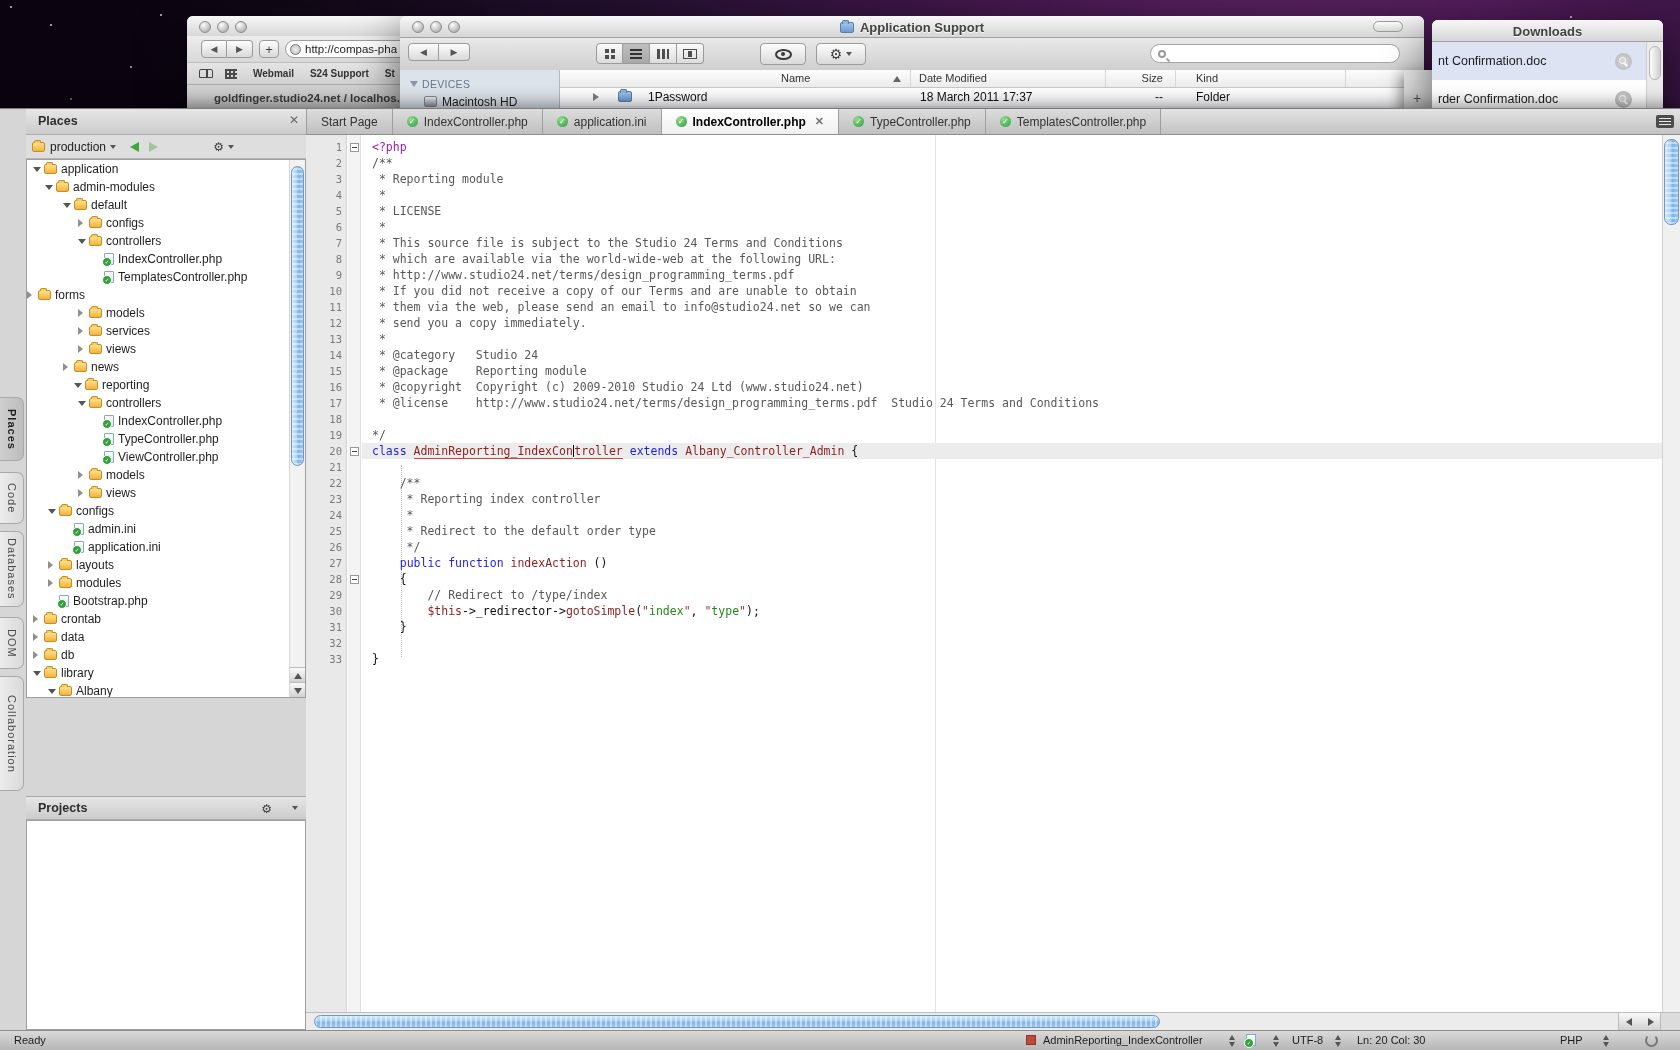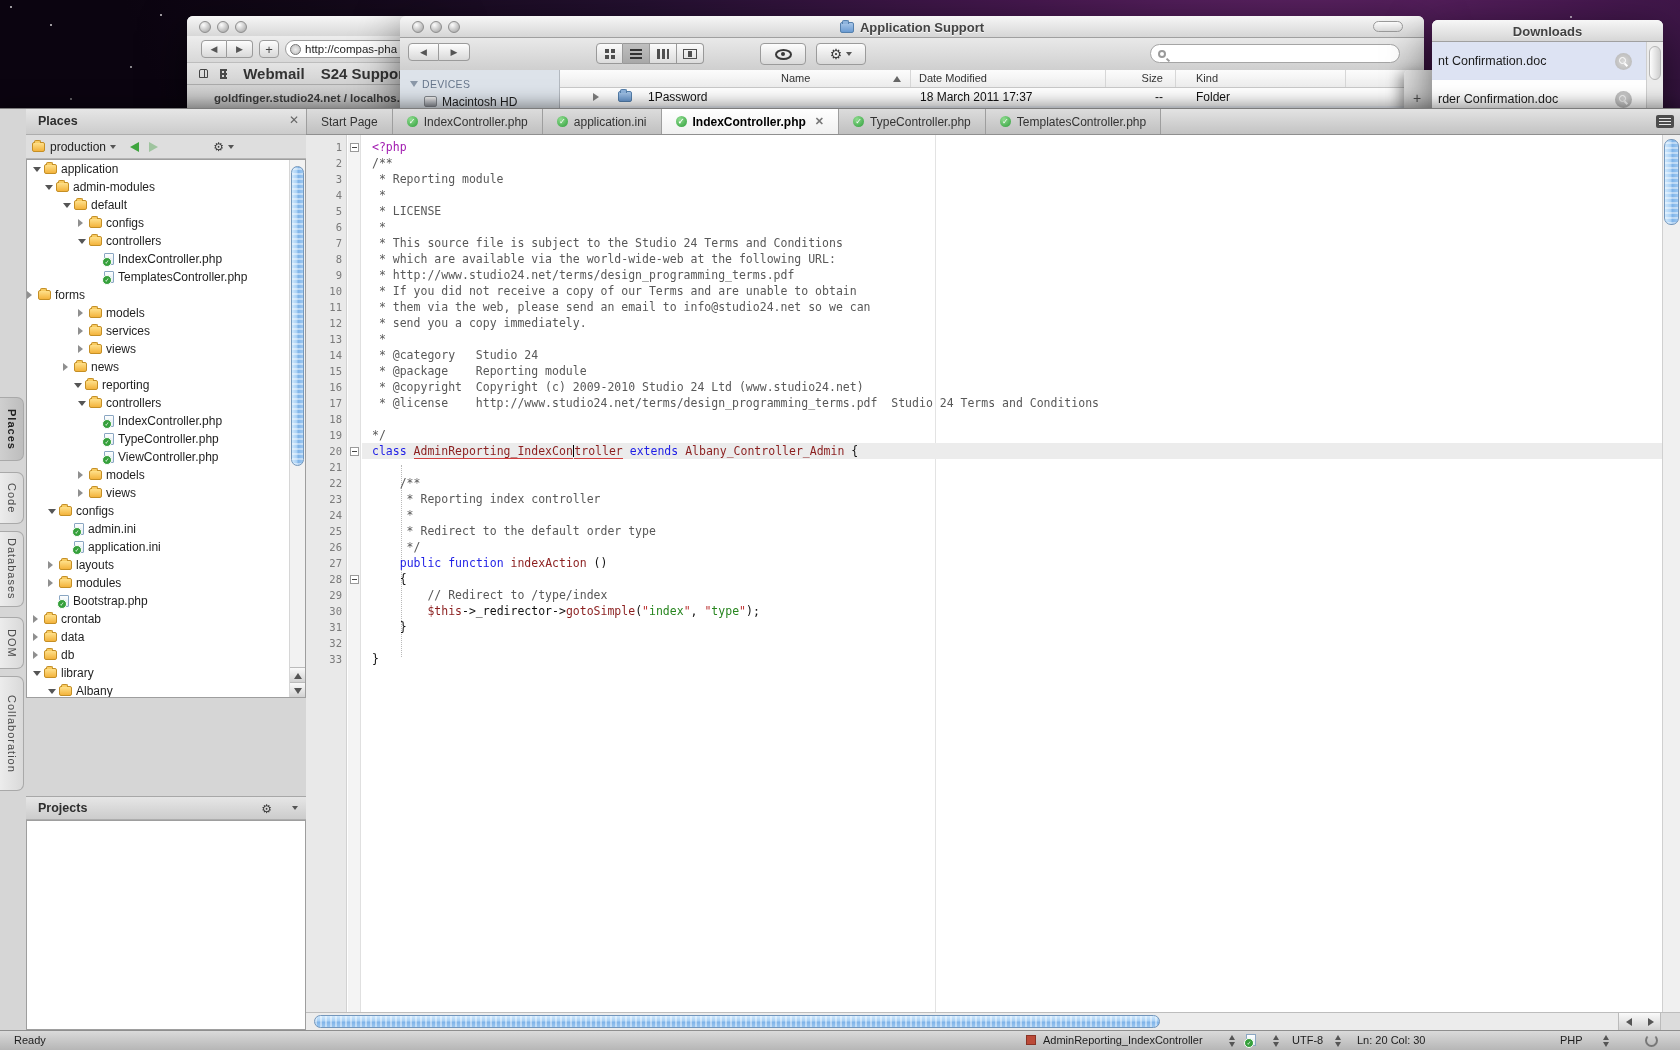--- a/index.html
+++ b/index.html
@@ -28,21 +28,21 @@
   #browser .toolbar { position:absolute; top:20px; left:0; right:0; height:26px; background:linear-gradient(#ededed,#d8d8d8); display:flex; align-items:center; }
   .navseg { display:flex; margin-left:14px; }
   .navseg .macbtn { width:26px; height:18px; border-radius:0; font-size:9px; color:#555; }
   .navseg .macbtn:first-child { border-radius:4px 0 0 4px; }
   .navseg .macbtn:last-child { border-radius:0 4px 4px 0; border-left:none; }
   .plusbtn { width:20px; height:18px; margin-left:6px; font-size:13px; color:#444; }
   .urlpill { margin-left:6px; height:18px; flex:1; background:#fff; border:1px solid #9d9d9d; border-radius:10px;
     display:flex; align-items:center; font-size:11.5px; color:#222; padding-left:4px; white-space:nowrap; overflow:hidden; }
   .favicon { width:11px; height:11px; border-radius:50%; border:1.5px solid #777; background:radial-gradient(#eee,#bbb); margin-right:4px; flex:none; }
   #browser .bookmarks { position:absolute; top:46px; left:0; right:0; height:22px; background:linear-gradient(#e4e4e4,#d2d2d2);
-    display:flex; align-items:center; font-size:15px; font-weight:bold; color:#333; border-top:1px solid #bdbdbd; }
+    display:flex; align-items:center; font-size:10px; font-weight:bold; color:#333; border-top:1px solid #bdbdbd; }
   .bookmarks span.bm { margin-left:16px; white-space:nowrap; }
   .book-icon { width:14px; height:9px; margin-left:12px; border:1.5px solid #444; border-radius:2px 2px 0 0; position:relative; }
   .book-icon::after { content:""; position:absolute; left:50%; top:0; bottom:0; width:1.5px; background:#444; }
   .grid-icon { width:12px; height:10px; margin-left:12px;
     background:repeating-linear-gradient(0deg,#4a4a4a 0 2px,transparent 2px 4px),repeating-linear-gradient(90deg,#4a4a4a 0 2px,transparent 2px 4px); }
   #browser .pagetab { position:absolute; top:68px; left:0; right:0; height:28px; background:linear-gradient(#d2d2d2,#c2c2c2);
     border-top:1px solid #aaa; font-size:11.5px; font-weight:bold; color:#3c3c3c; line-height:26px; padding-left:27px; white-space:nowrap; overflow:hidden; }
   
   #finder { left:400px; top:16px; width:1024px; height:96px; z-index:20; }
   #finder .toolbar { position:absolute; top:22px; left:0; right:0; height:32px; background:linear-gradient(#e9e9e9,#cfcfcf); }

